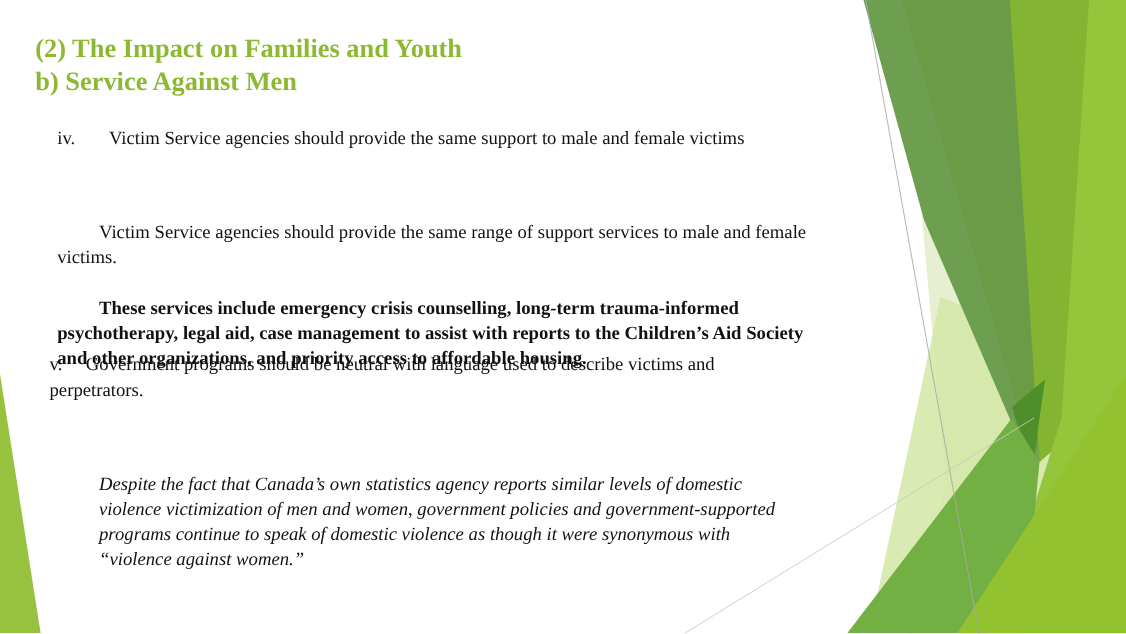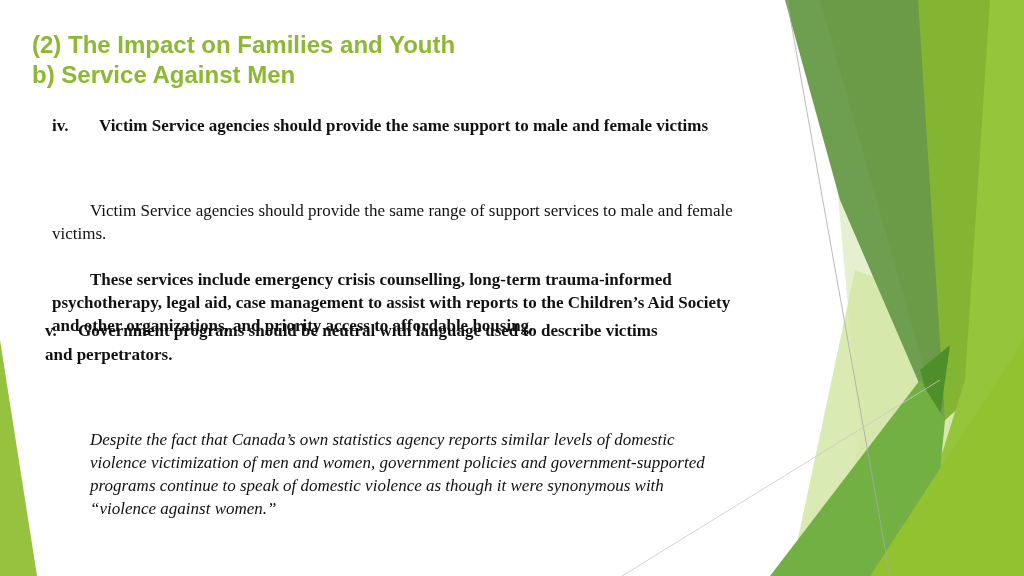--- a/index.html
+++ b/index.html
@@ -24,36 +24,36 @@
       top: 0;
       width: 1024px;
       height: 576px;
       z-index: 0;
     }
     .title {
       position: absolute;
       left: 32px;
       top: 30px;
       z-index: 2;
-      font-family: Liberation Sans, sans-serif;
+      font-family: Liberation Serif, serif;
       font-weight: bold;
       font-size: 24px;
       line-height: 30px;
       color: #8db832;
       margin: 0;
     }
     .title span { display: block; }
     .content {
       position: absolute;
       z-index: 2;
       font-family: "Liberation Serif", serif;
       color: #111111;
     }
     .heading {
-      font-weight: bold;
+      font-weight: normal;
       font-size: 17px;
       line-height: 24px;
     }
     .para {
       font-size: 17px;
       line-height: 23px;
       margin-top: 16px;
     }
     .num {
       display: inline-block;

